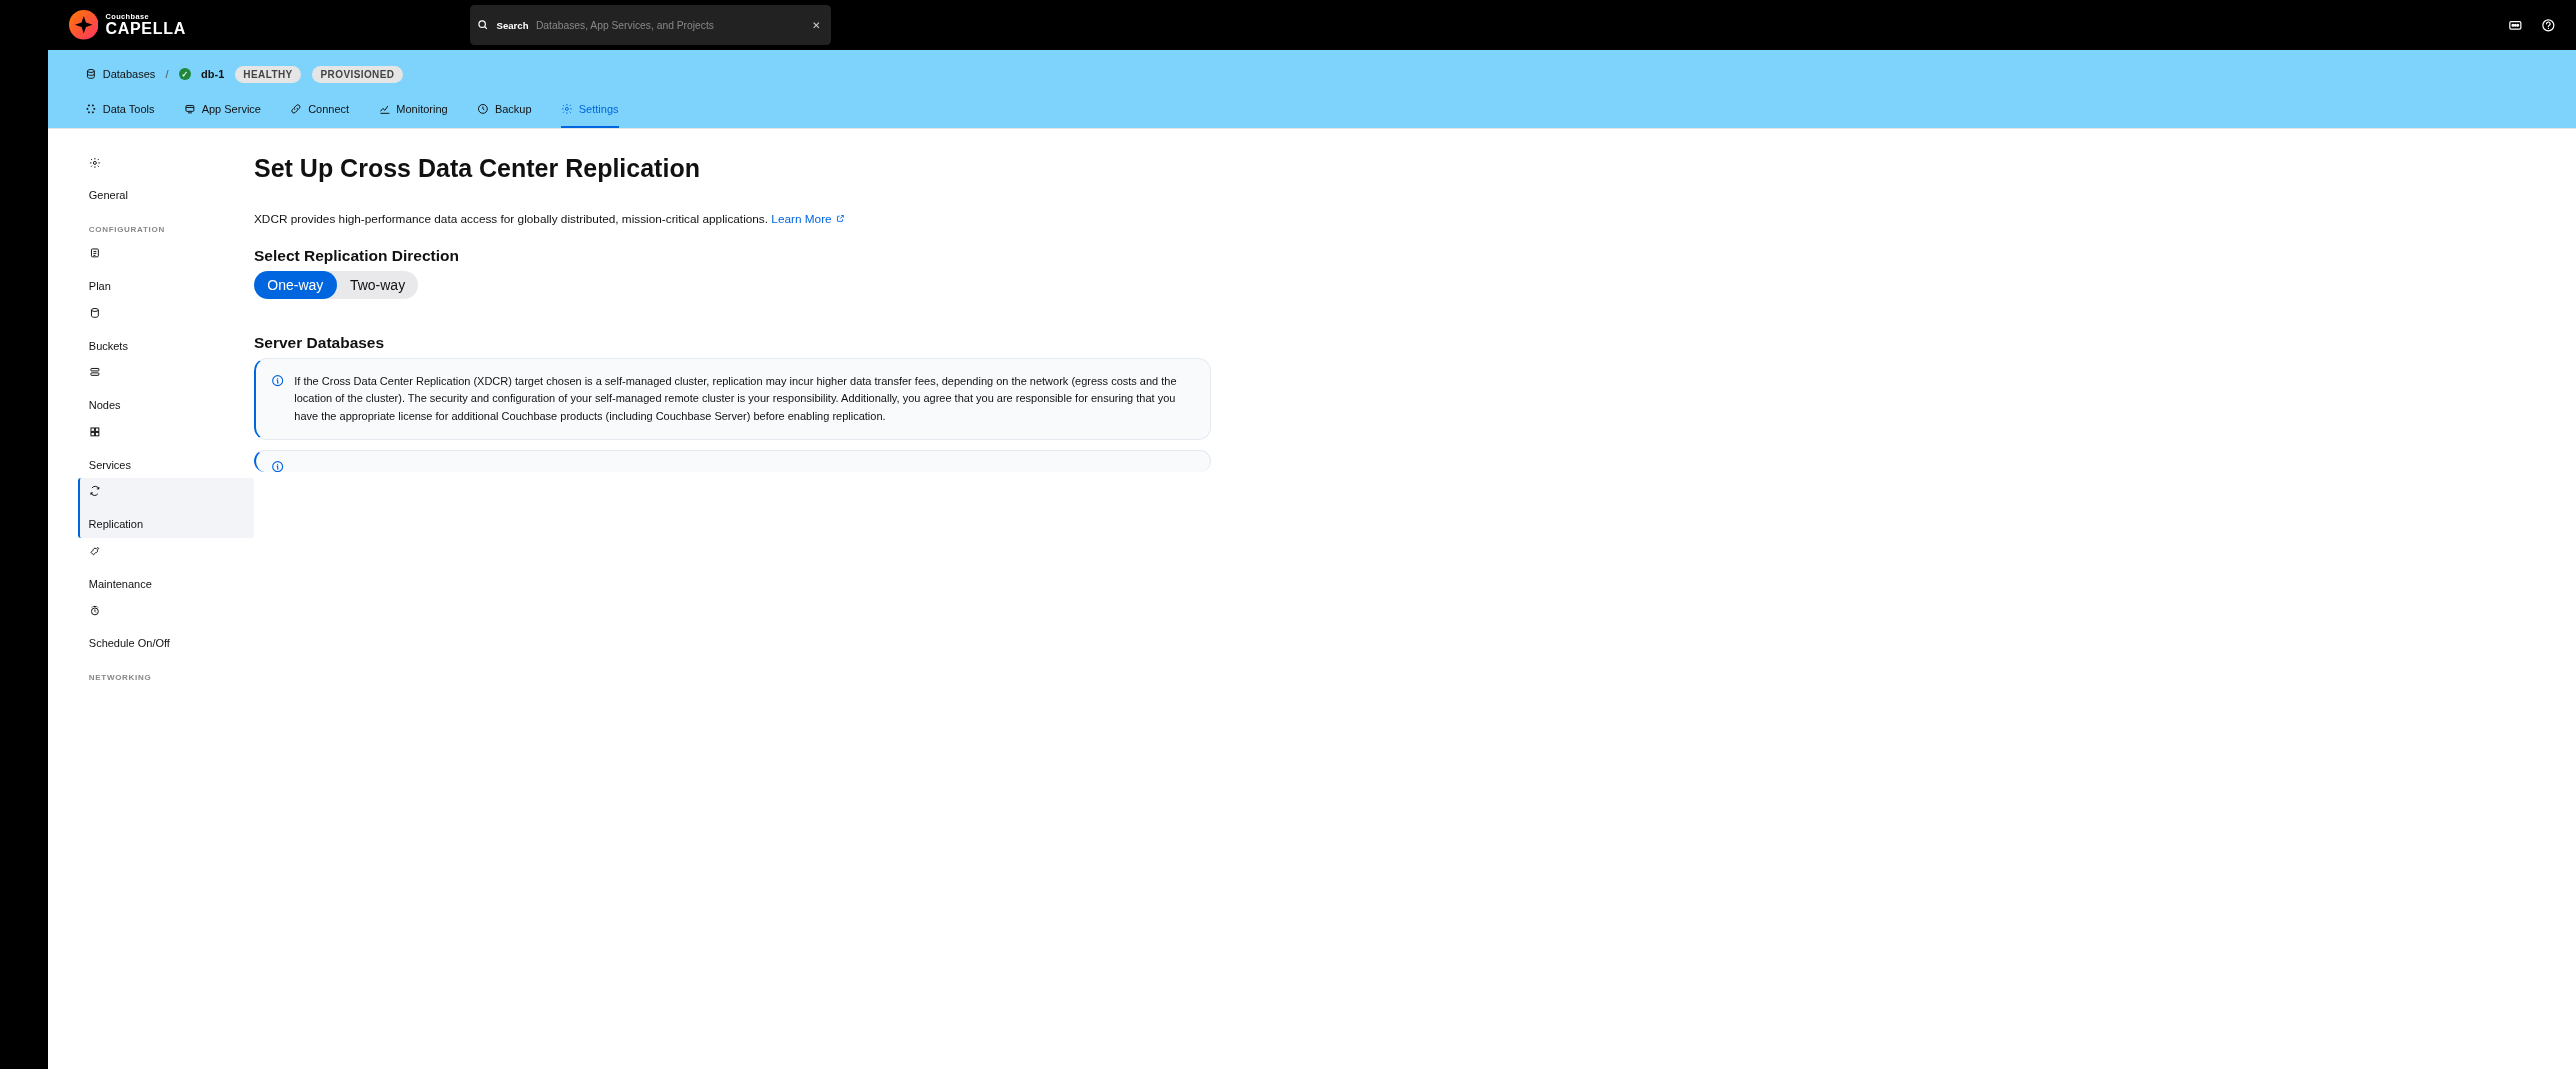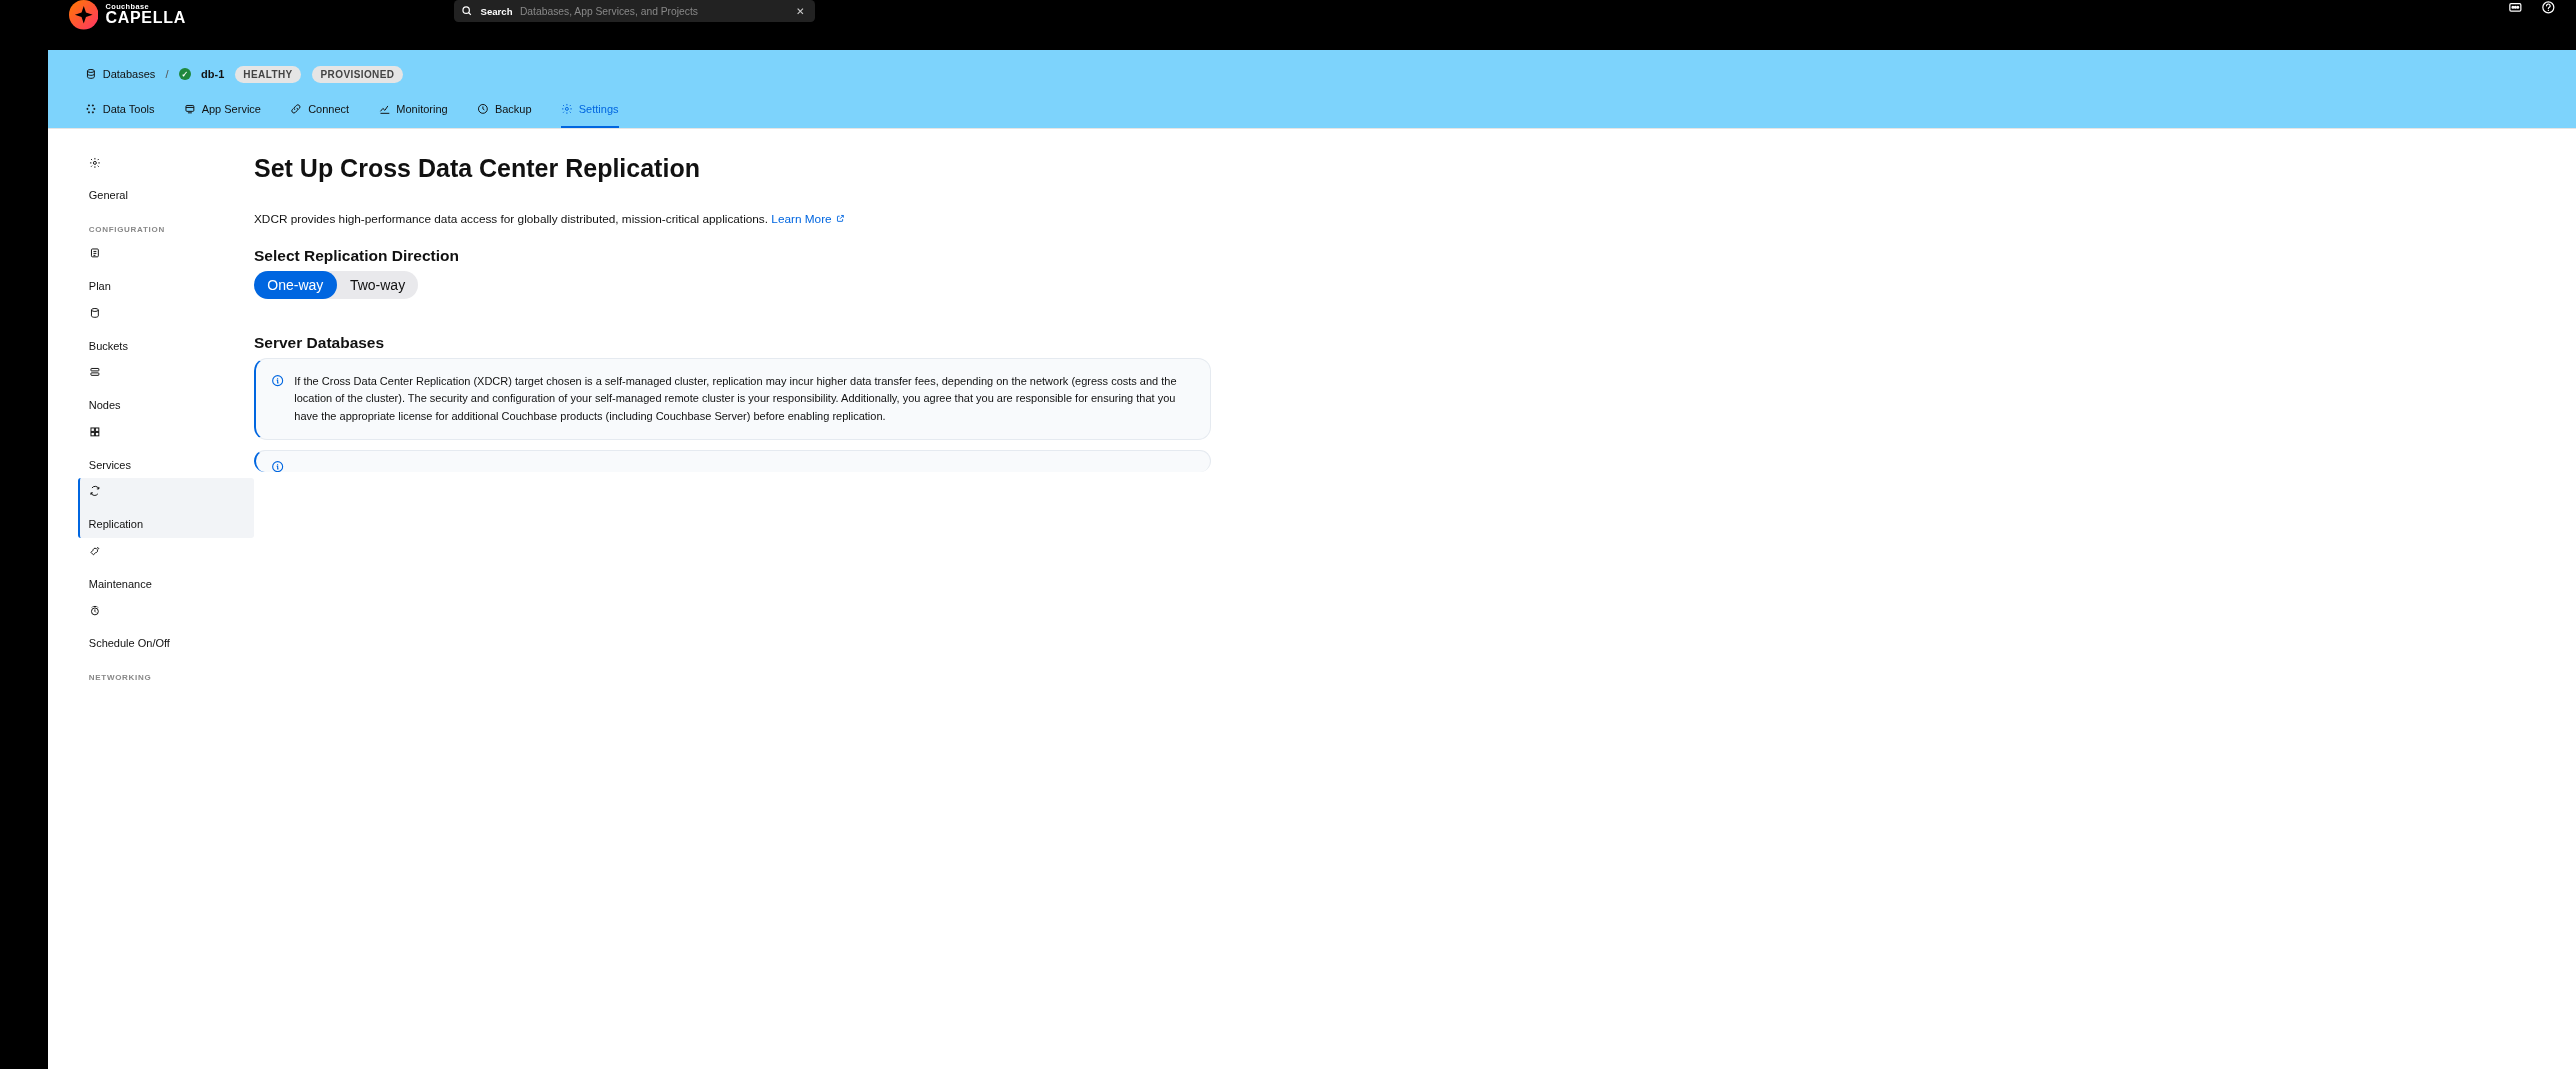--- a/index.html
+++ b/index.html
@@ -2,27 +2,27 @@
 <html style="font-size:11.8px"><head>
 <meta charset="utf-8">
 <style>
   * { box-sizing: border-box; margin: 0; padding: 0; }
   body { font-family: -apple-system, BlinkMacSystemFont, "Segoe UI", Helvetica, Arial, sans-serif; background: #000; color: #111; }
   .app { display: flex; min-height: 100vh; }
   .left-rail { width: 48px; background: #000; }
   .main-col { flex: 1; display: flex; flex-direction: column; background: #000; }
 
   
-  .topbar { height: 50px; background: #000; display: flex; align-items: flex-start; padding: 0 20.6px 0 20.6px; gap: 3px; }
+  .topbar { height: 50px; background: #000; display: flex; align-items: center; padding: 0 20.6px 0 20.6px; gap: 19px; }
   .logo { display: flex; align-items: center; gap: 7.4px; }
   .logo-mark { width: 29.5px; height: 29.5px; }
   .logo-text { display: flex; flex-direction: column; color: #fff; line-height: 1; }
   .logo-text .sub { font-size: 7.4px; font-weight: 600; letter-spacing: 0.4px; }
   .logo-text .main { font-size: 16px; font-weight: 700; letter-spacing: 0.7px; }
-  .search-wrap { margin-left: 265px; width: 361px; height: 22px; background: #222; border-radius: 4.4px; display: flex; align-items: center; padding: 0 7.4px; gap: 7.4px; color: #fff; }
+  .search-wrap { margin-left: 265px; width: 361px; height: 40px; background: #222; border-radius: 4.4px; display: flex; align-items: center; padding: 0 7.4px; gap: 7.4px; color: #fff; }
   .search-icon-svg { width: 11.8px; height: 11.8px; flex: none; }
   .search-label { font-size: 9.6px; font-weight: 600; color: #fff; }
   .search-input { flex: 1; background: transparent; border: none; outline: none; color: #bbb; font-size: 10.3px; }
   .search-input::placeholder { color: #888; }
   .clear-x { color: #ccc; font-size: 10.3px; cursor: pointer; padding: 0 2.9px; }
   .topbar-right { margin-left: auto; display: flex; align-items: center; gap: 17.7px; }
   .topbar-icon { width: 14.7px; height: 14.7px; color: #fff; }
 
   
   .subhead { background: #7dd3fc; border-bottom: 0.7px solid #e5e5e5; }

